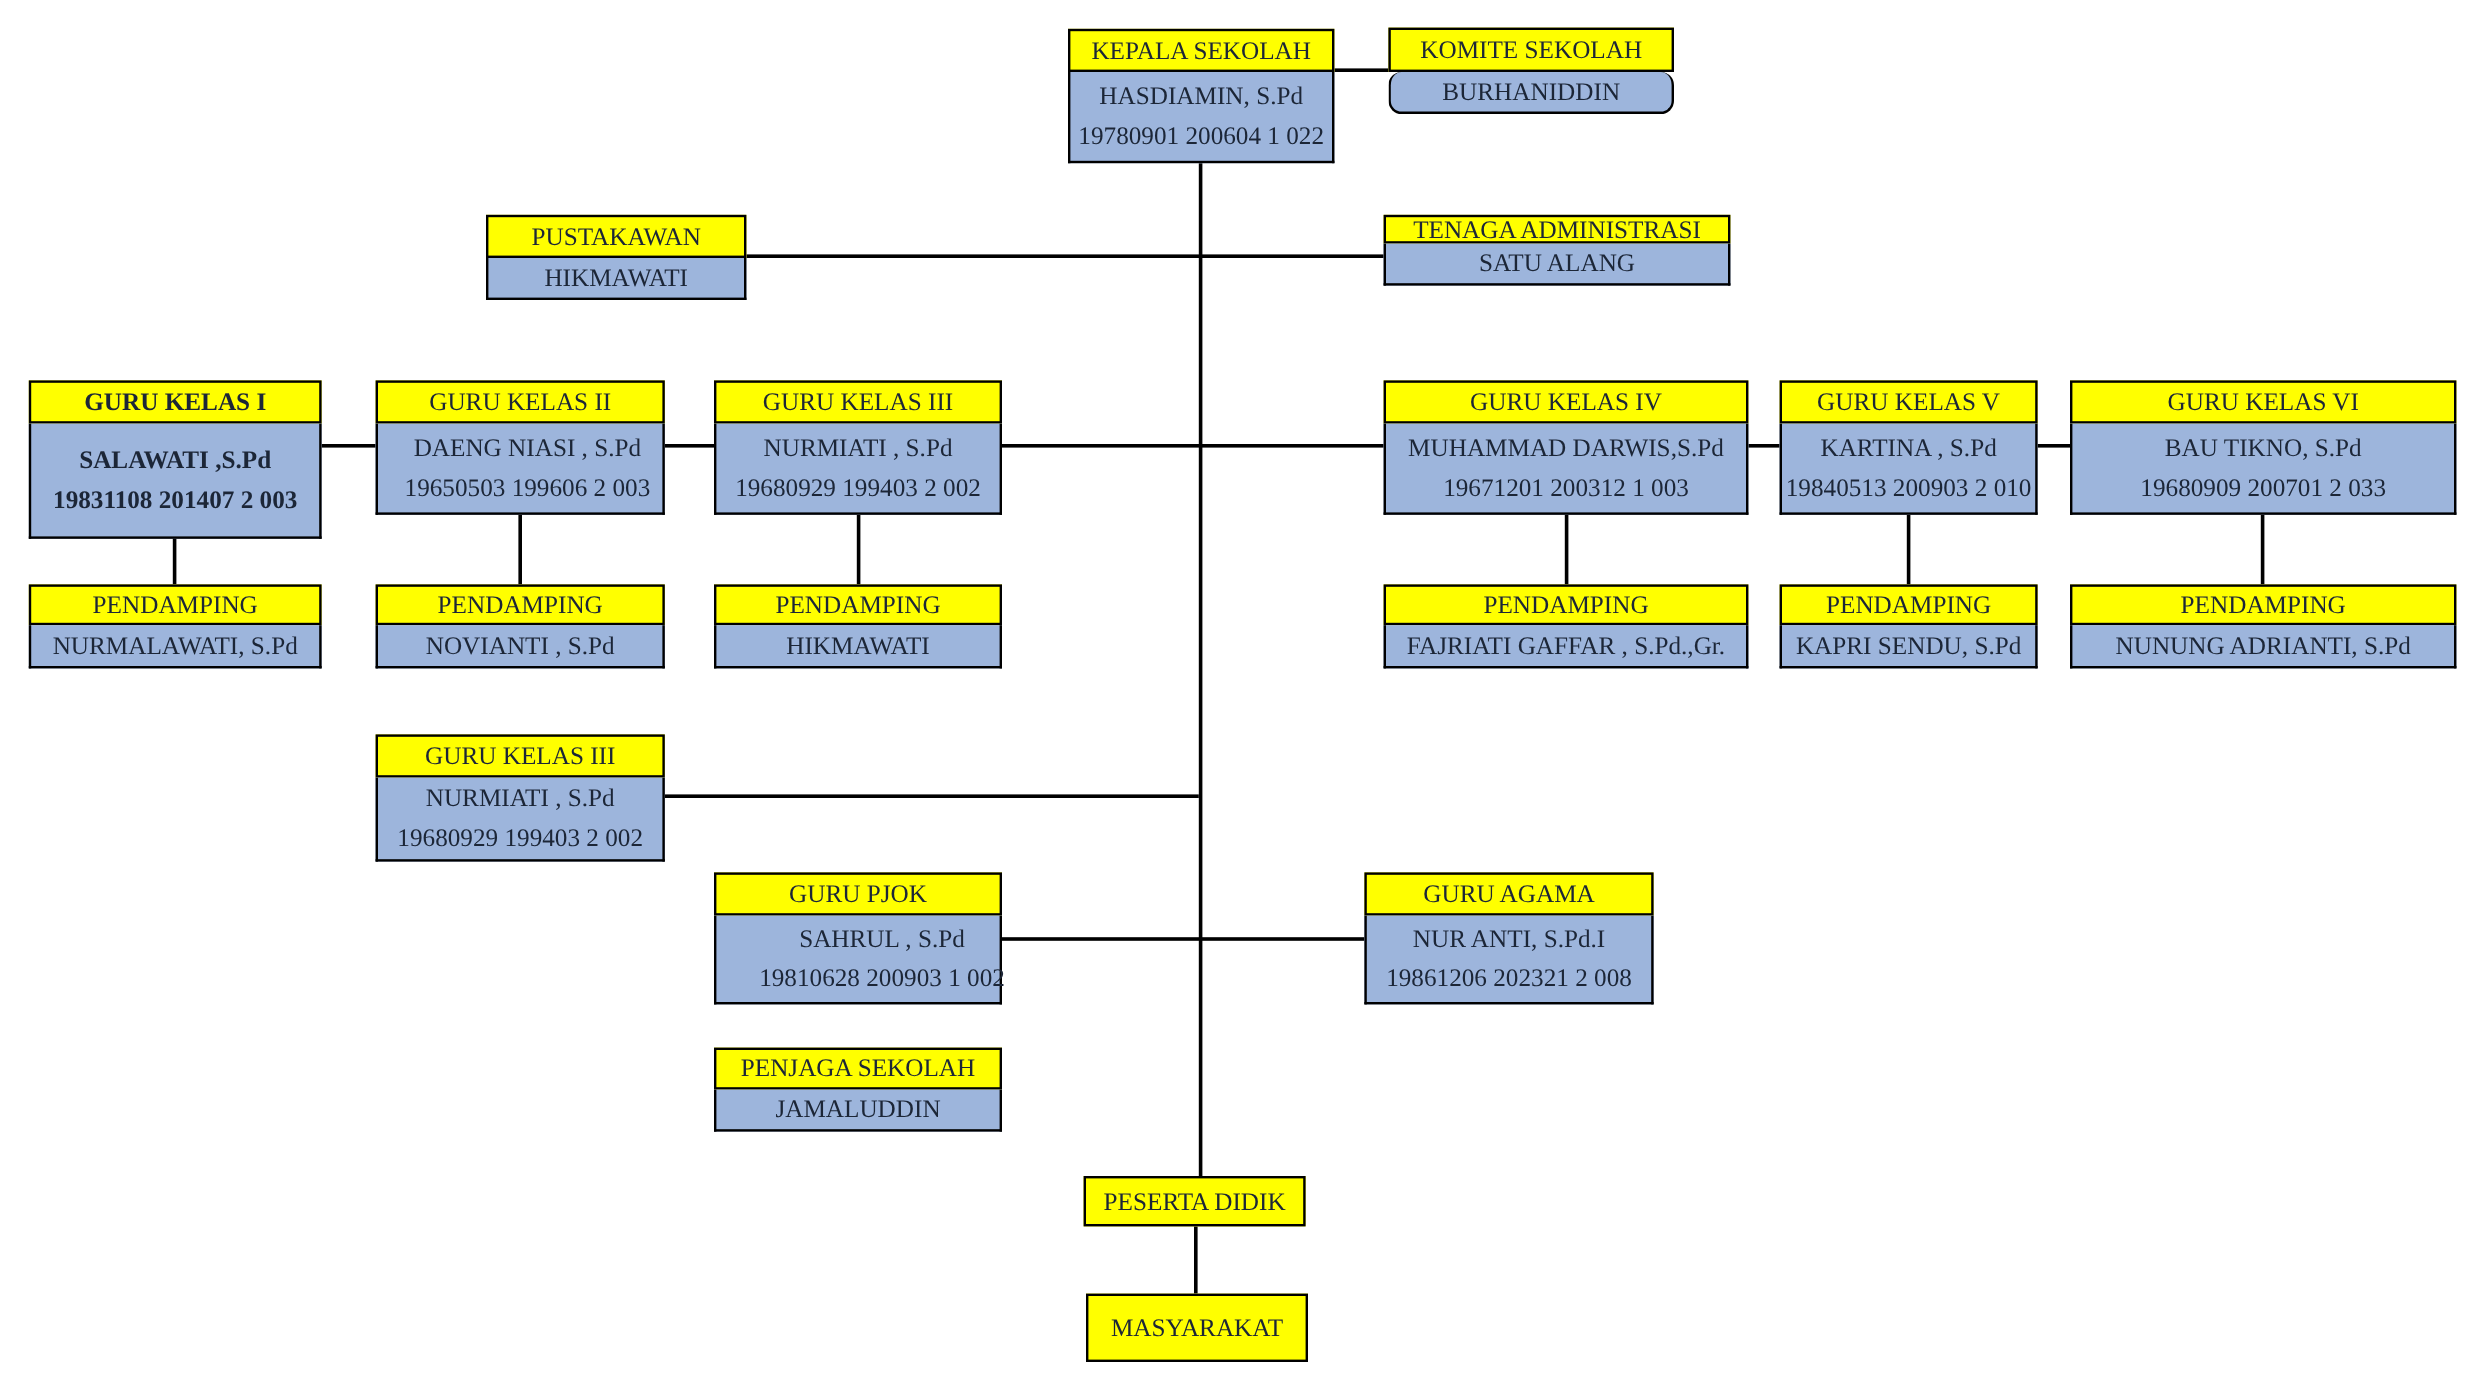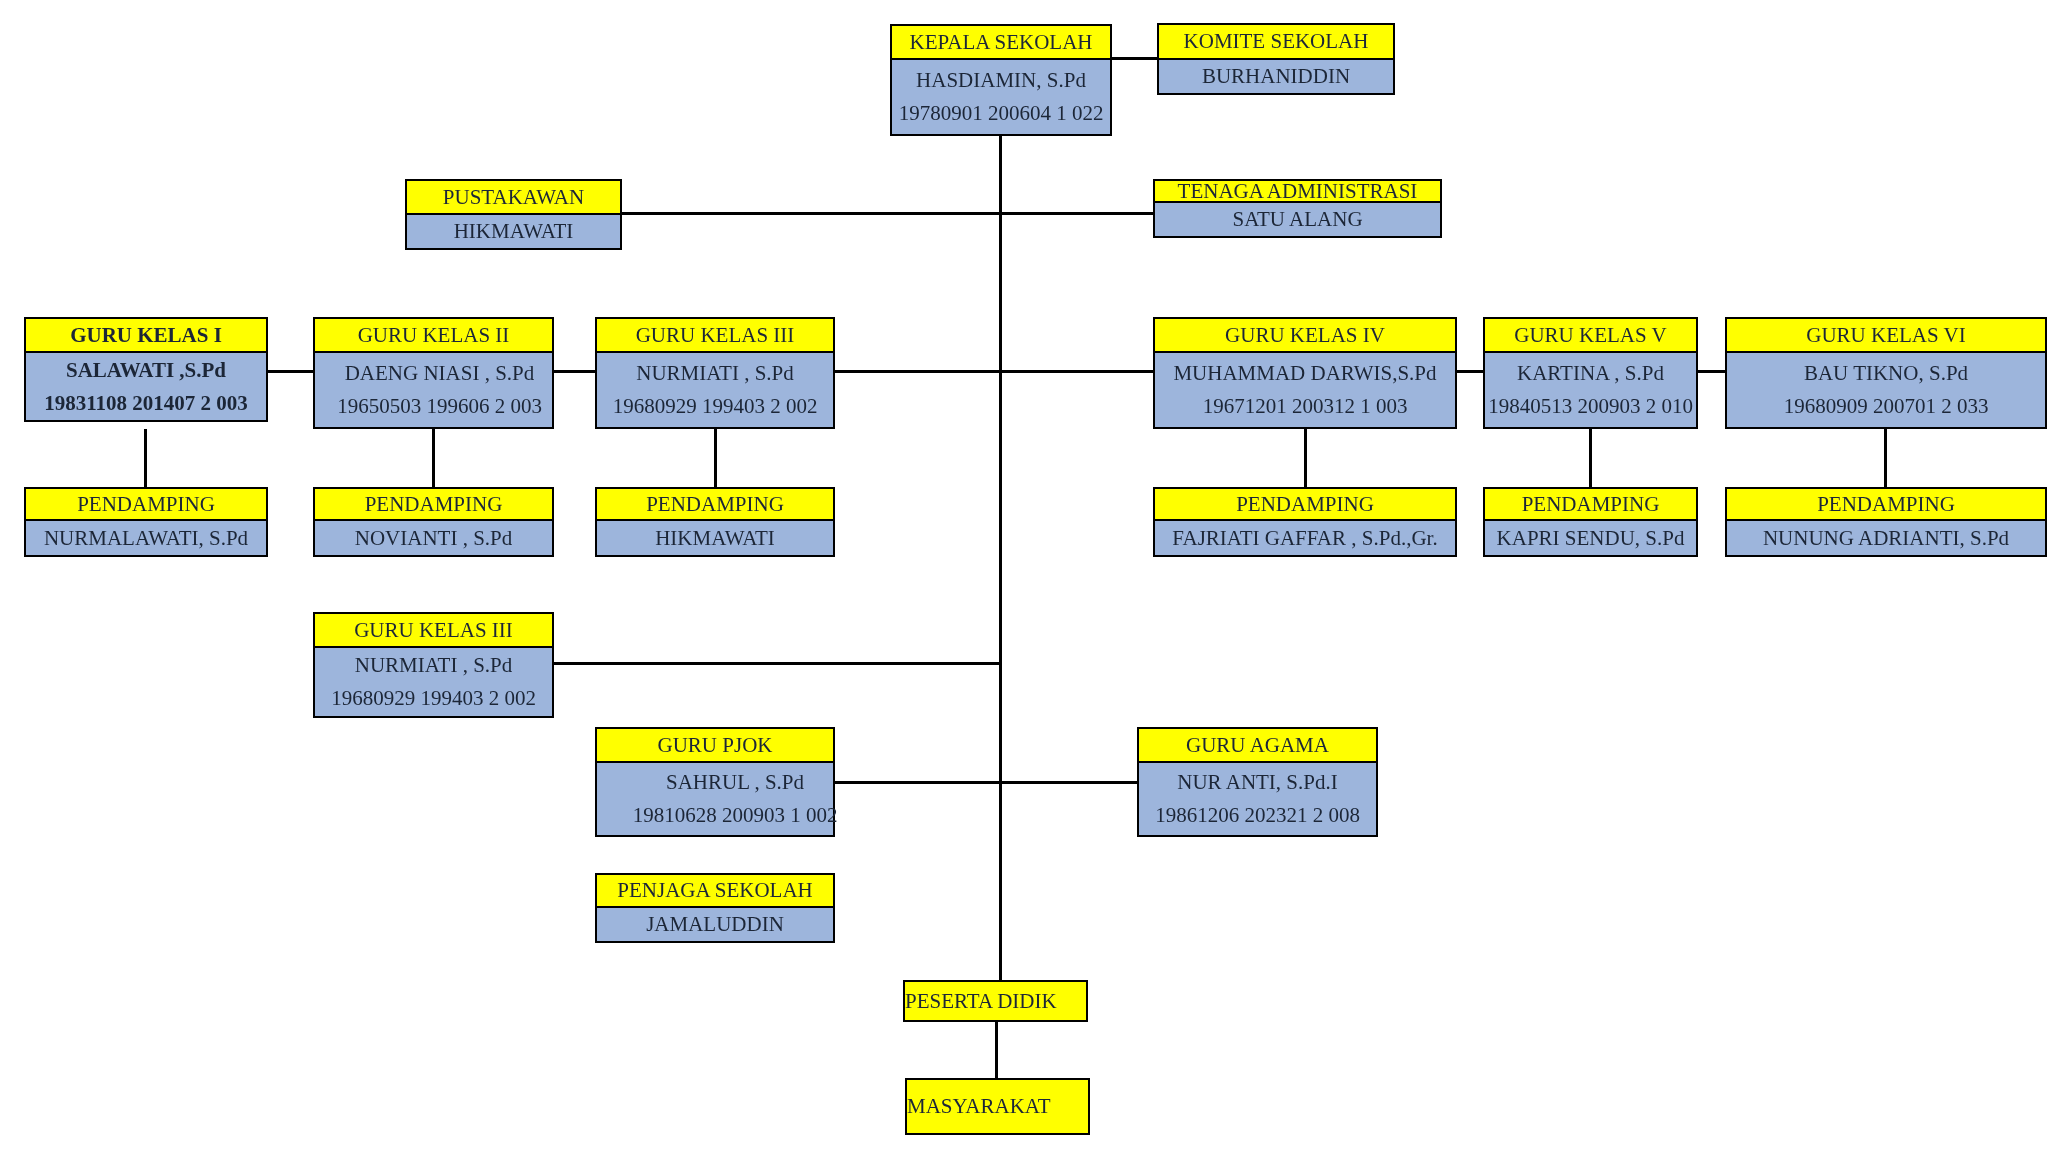--- a/index.html
+++ b/index.html
@@ -14,21 +14,21 @@
     font-size:21px;white-space:nowrap;
   }
   .body{
     box-sizing:border-box;background:#9db5dc;border:2px solid #000;border-top:none;
     display:flex;flex-direction:column;align-items:center;justify-content:center;
     font-size:21px;white-space:nowrap;
   }
   .ln{line-height:33px;}
   .single{
     box-sizing:border-box;background:#ffff00;border:2px solid #000;
-    display:flex;align-items:center;
+    display:flex;align-items:center;justify-content:center;
     font-size:21px;white-space:nowrap;position:absolute;
   }
   .hline,.vline{position:absolute;background:#000;}
   .hline{height:3px;}
   .vline{width:3px;}
 </style>
 </head>
 <body>
 
 <div class="canvas">
@@ -58,21 +58,21 @@
     <div class="body" style="height:76px;">
       <div class="ln">HASDIAMIN, S.Pd</div>
       <div class="ln">19780901 200604 1 022</div>
     </div>
   </div>
 
   <div class="obox" style="left:1157px;top:23px;width:238px;">
     <div class="head" style="height:37px;">
         <span>KOMITE SEKOLAH</span>
       </div>
-    <div class="body" style="height:35px;">
+    <div class="body" style="height:35px;border-radius:11px;">
       <div class="ln">BURHANIDDIN</div>
     </div>
   </div>
 
   <div class="obox" style="left:405px;top:179px;width:217px;">
     <div class="head" style="height:36px;">
         <span>PUSTAKAWAN</span>
       </div>
     <div class="body" style="height:35px;">
       <div class="ln">HIKMAWATI</div>
@@ -85,21 +85,21 @@
       </div>
     <div class="body" style="height:35px;">
       <div class="ln">SATU ALANG</div>
     </div>
   </div>
 
   <div class="obox" style="left:24px;top:317px;width:244px;font-weight:bold;">
     <div class="head" style="height:36px;">
         <span>GURU KELAS I</span>
       </div>
-    <div class="body" style="height:69px;">
+    <div class="body" style="height:96px;">
       <div class="ln">SALAWATI ,S.Pd</div>
       <div class="ln">19831108 201407 2 003</div>
     </div>
   </div>
 
   <div class="obox" style="left:313px;top:317px;width:241px;">
     <div class="head" style="height:36px;">
         <span>GURU KELAS II</span>
       </div>
     <div class="body" style="height:76px;padding-left:12px;">

